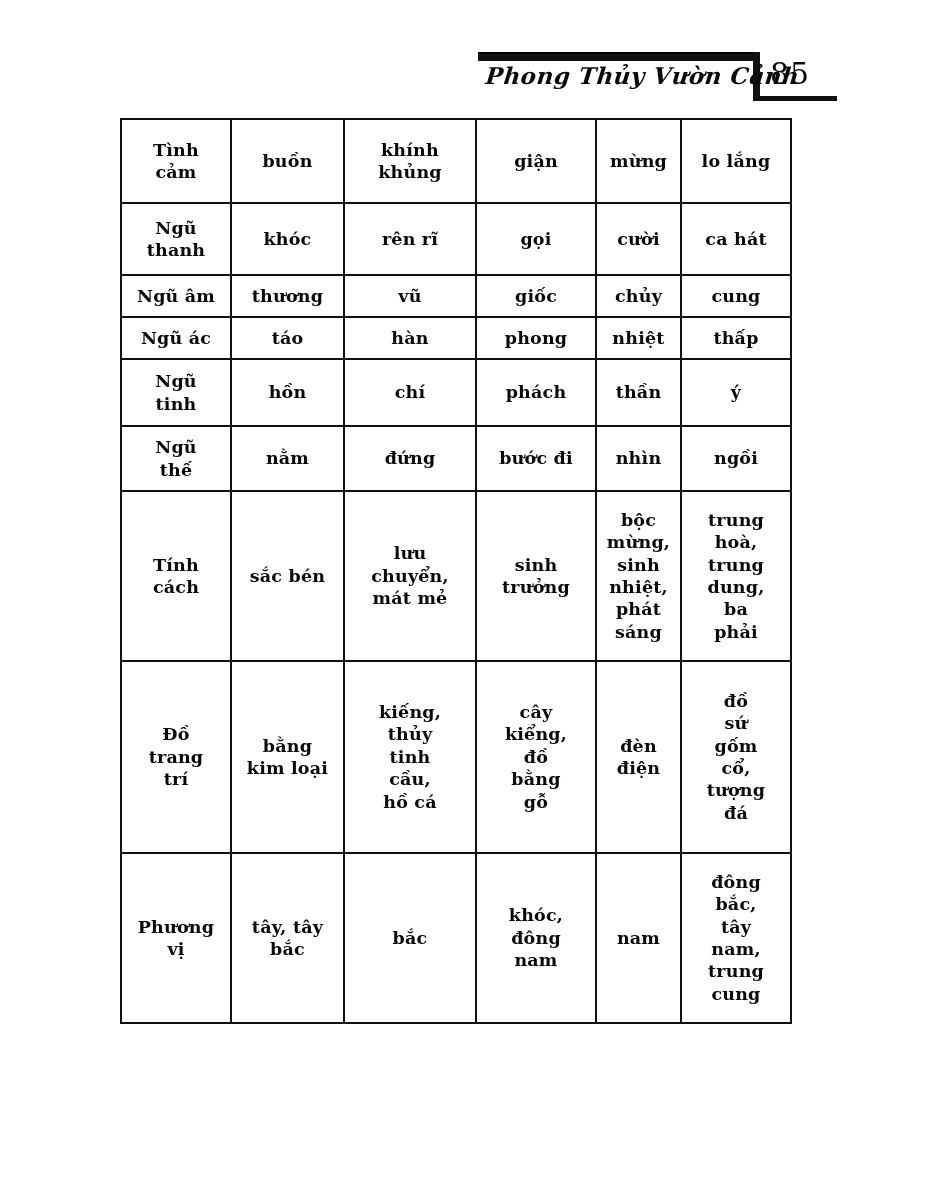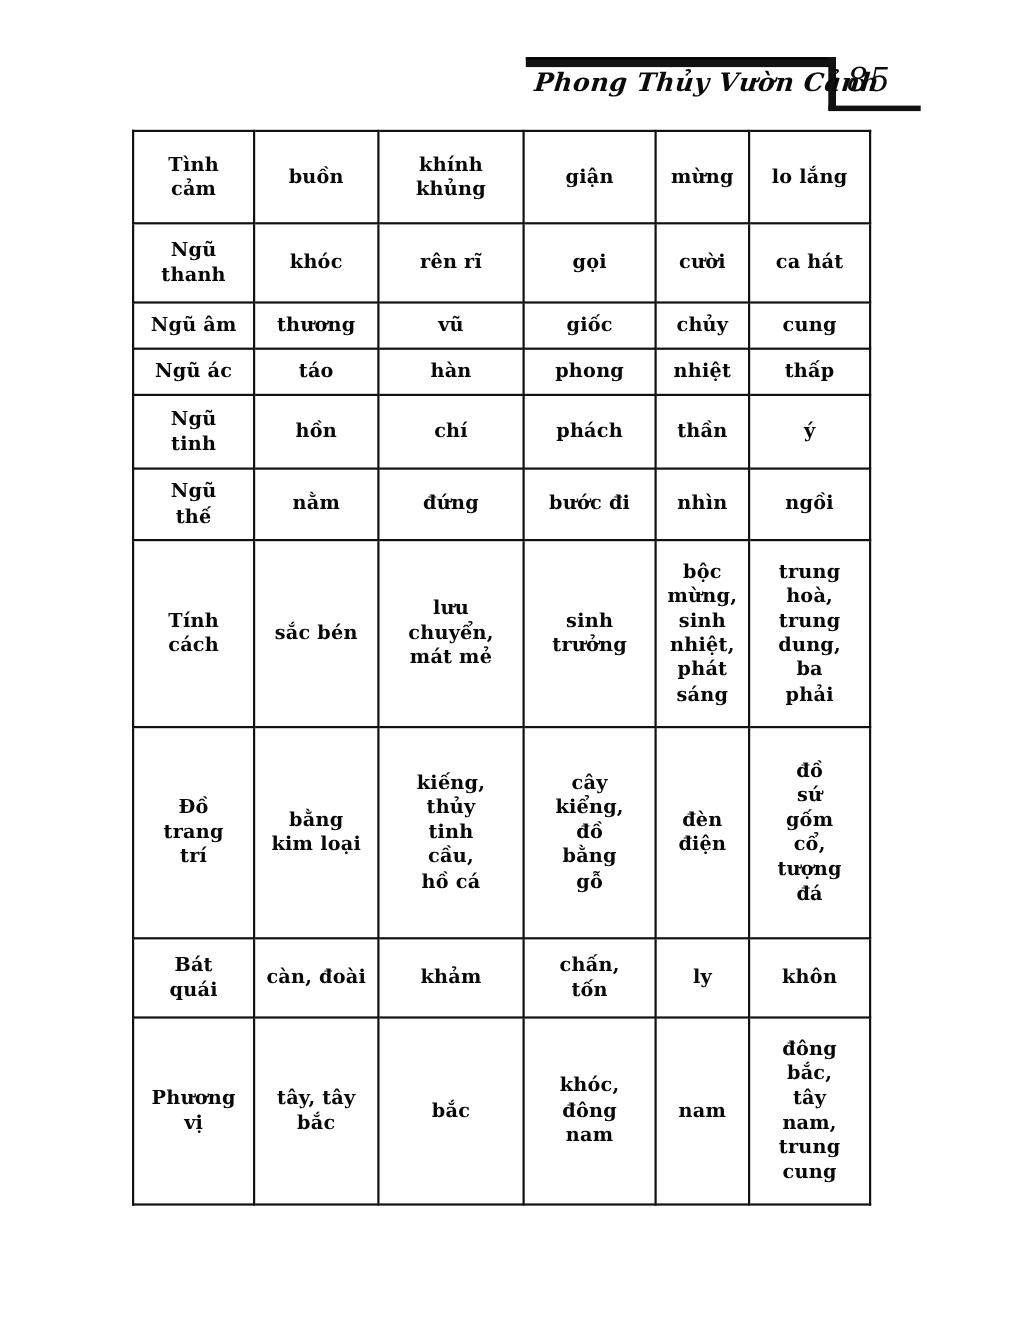--- a/index.html
+++ b/index.html
@@ -65,21 +65,20 @@
     transform: skewX(-6deg);
   }
   .header-pagenum {
     position: absolute;
     left: 292px;
     top: 4px;
     font-size: 30px;
     font-weight: normal;
     font-family: "DejaVu Serif", "Liberation Serif", serif;
     letter-spacing: 1px;
-    font-style: italic;
   }
 
   
   .table-wrap {
     position: absolute;
     left: 120px;
     top: 118px;
     width: 749px;
   }
   table.attr-table {
@@ -271,34 +270,20 @@
           </td>
           <td class="cell-lines">
             <span>đồ</span>
             <span>sứ</span>
             <span>gốm</span>
             <span>cổ,</span>
             <span>tượng</span>
             <span>đá</span>
           </td>
         </tr>
-        <tr class="r8">
-          <td class="label-cell cell-lines">
-            <span>Bát</span>
-            <span>quái</span>
-          </td>
-          <td class="cell-lines">càn, đoài</td>
-          <td class="cell-lines">khảm</td>
-          <td class="cell-lines">
-            <span>chấn,</span>
-            <span>tốn</span>
-          </td>
-          <td class="cell-lines">ly</td>
-          <td class="cell-lines">khôn</td>
-        </tr>
         <tr class="r9">
           <td class="label-cell cell-lines">
             <span>Phương</span>
             <span>vị</span>
           </td>
           <td class="cell-lines">
             <span>tây, tây</span>
             <span>bắc</span>
           </td>
           <td class="cell-lines">bắc</td>

